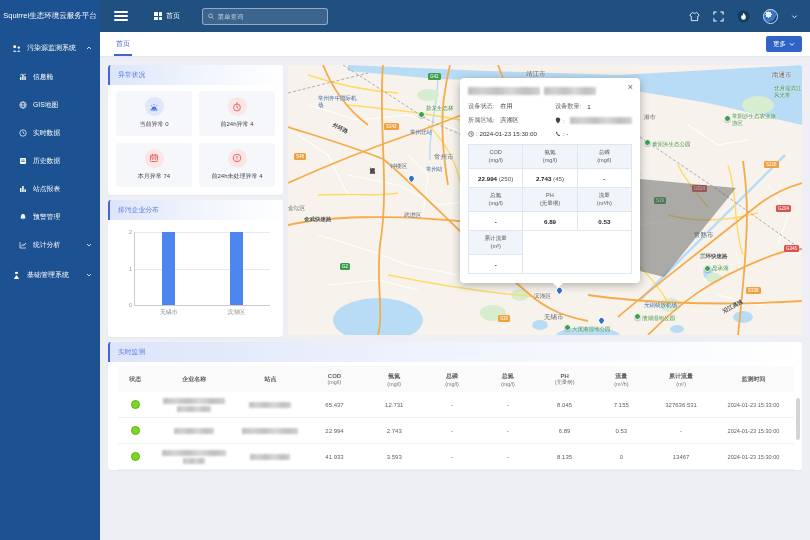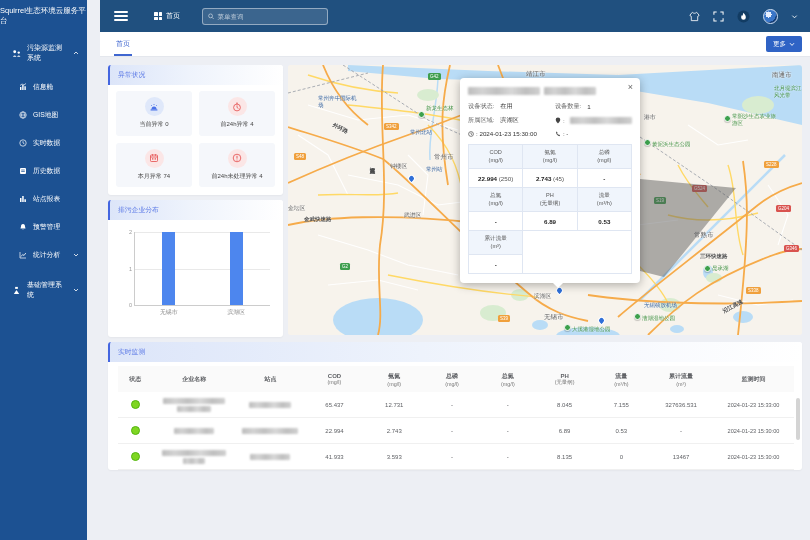--- a/index.html
+++ b/index.html
@@ -1,17 +1,17 @@
 <!DOCTYPE html>
 <html><head>
 <meta charset="utf-8">
 <style>
 *{margin:0;padding:0;box-sizing:border-box}
 html,body{width:810px;height:540px;overflow:hidden;font-family:"Liberation Sans","DejaVu Sans",sans-serif;background:#edeff4}
-.sidebar{position:absolute;left:0;top:0;width:87px;height:540px;background:#1c5192;color:#fff;z-index:5}
+.sidebar{position:absolute;left:0;top:0;width:100px;height:540px;background:#1c5192;color:#fff;z-index:5}
 .logo{height:32px;display:flex;align-items:center;justify-content:center;font-size:7.5px;color:#fff;background:#1c5192}
 .topbar{position:absolute;left:100px;top:0;width:710px;height:32px;background:#20507f;display:flex;align-items:center}
 .hamburger{width:14px;height:10px;margin-left:14px;display:flex;flex-direction:column;justify-content:space-between}
 .hamburger span{height:1.6px;background:#fff;border-radius:1px}
 .crumb{display:flex;align-items:center;margin-left:26px;color:#fff;font-size:7px;gap:4px}
 .gridicon{width:8px;height:8px;display:grid;grid-template-columns:1fr 1fr;gap:1px}
 .gridicon i{background:#fff;border-radius:.5px}
 .search{margin-left:22px;width:126px;height:17px;border:1px solid rgba(255,255,255,.45);background:rgba(255,255,255,.12);border-radius:3px;display:flex;align-items:center;padding:0 5px;gap:3px}
 .search input{border:none;background:transparent;outline:none;color:#fff;font-size:6.5px;width:100%}
 .search input::placeholder{color:rgba(255,255,255,.65)}

